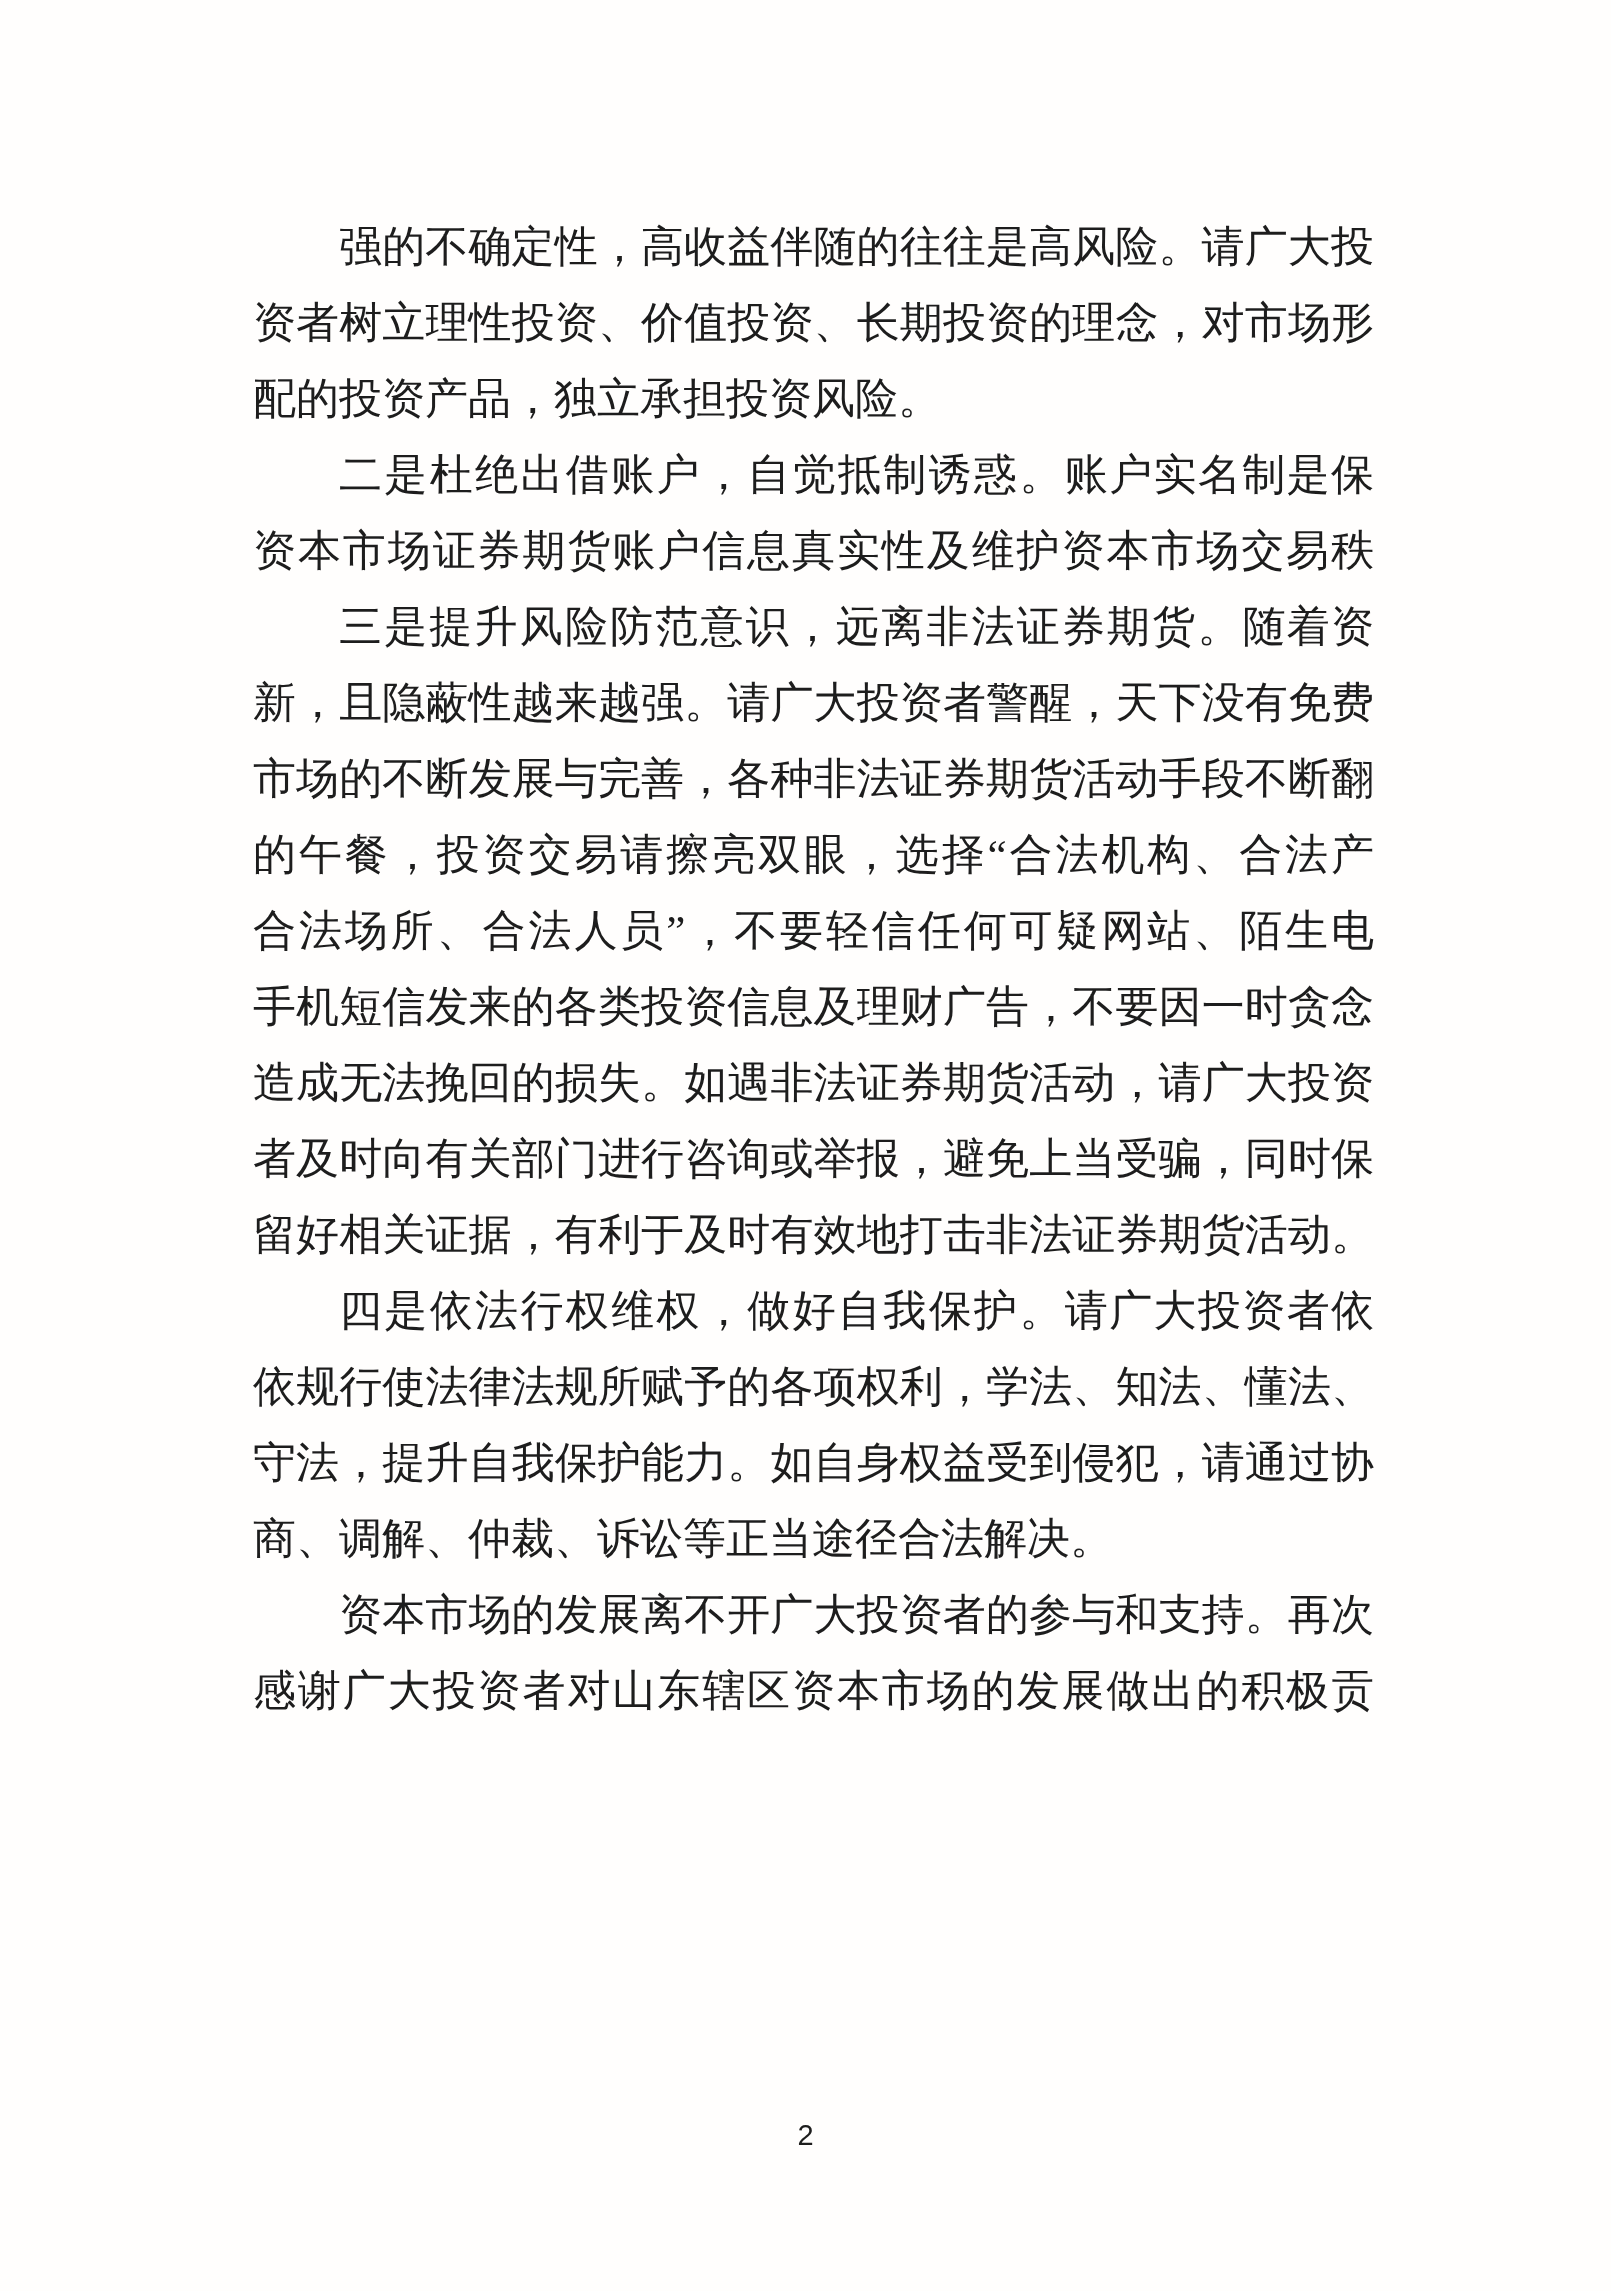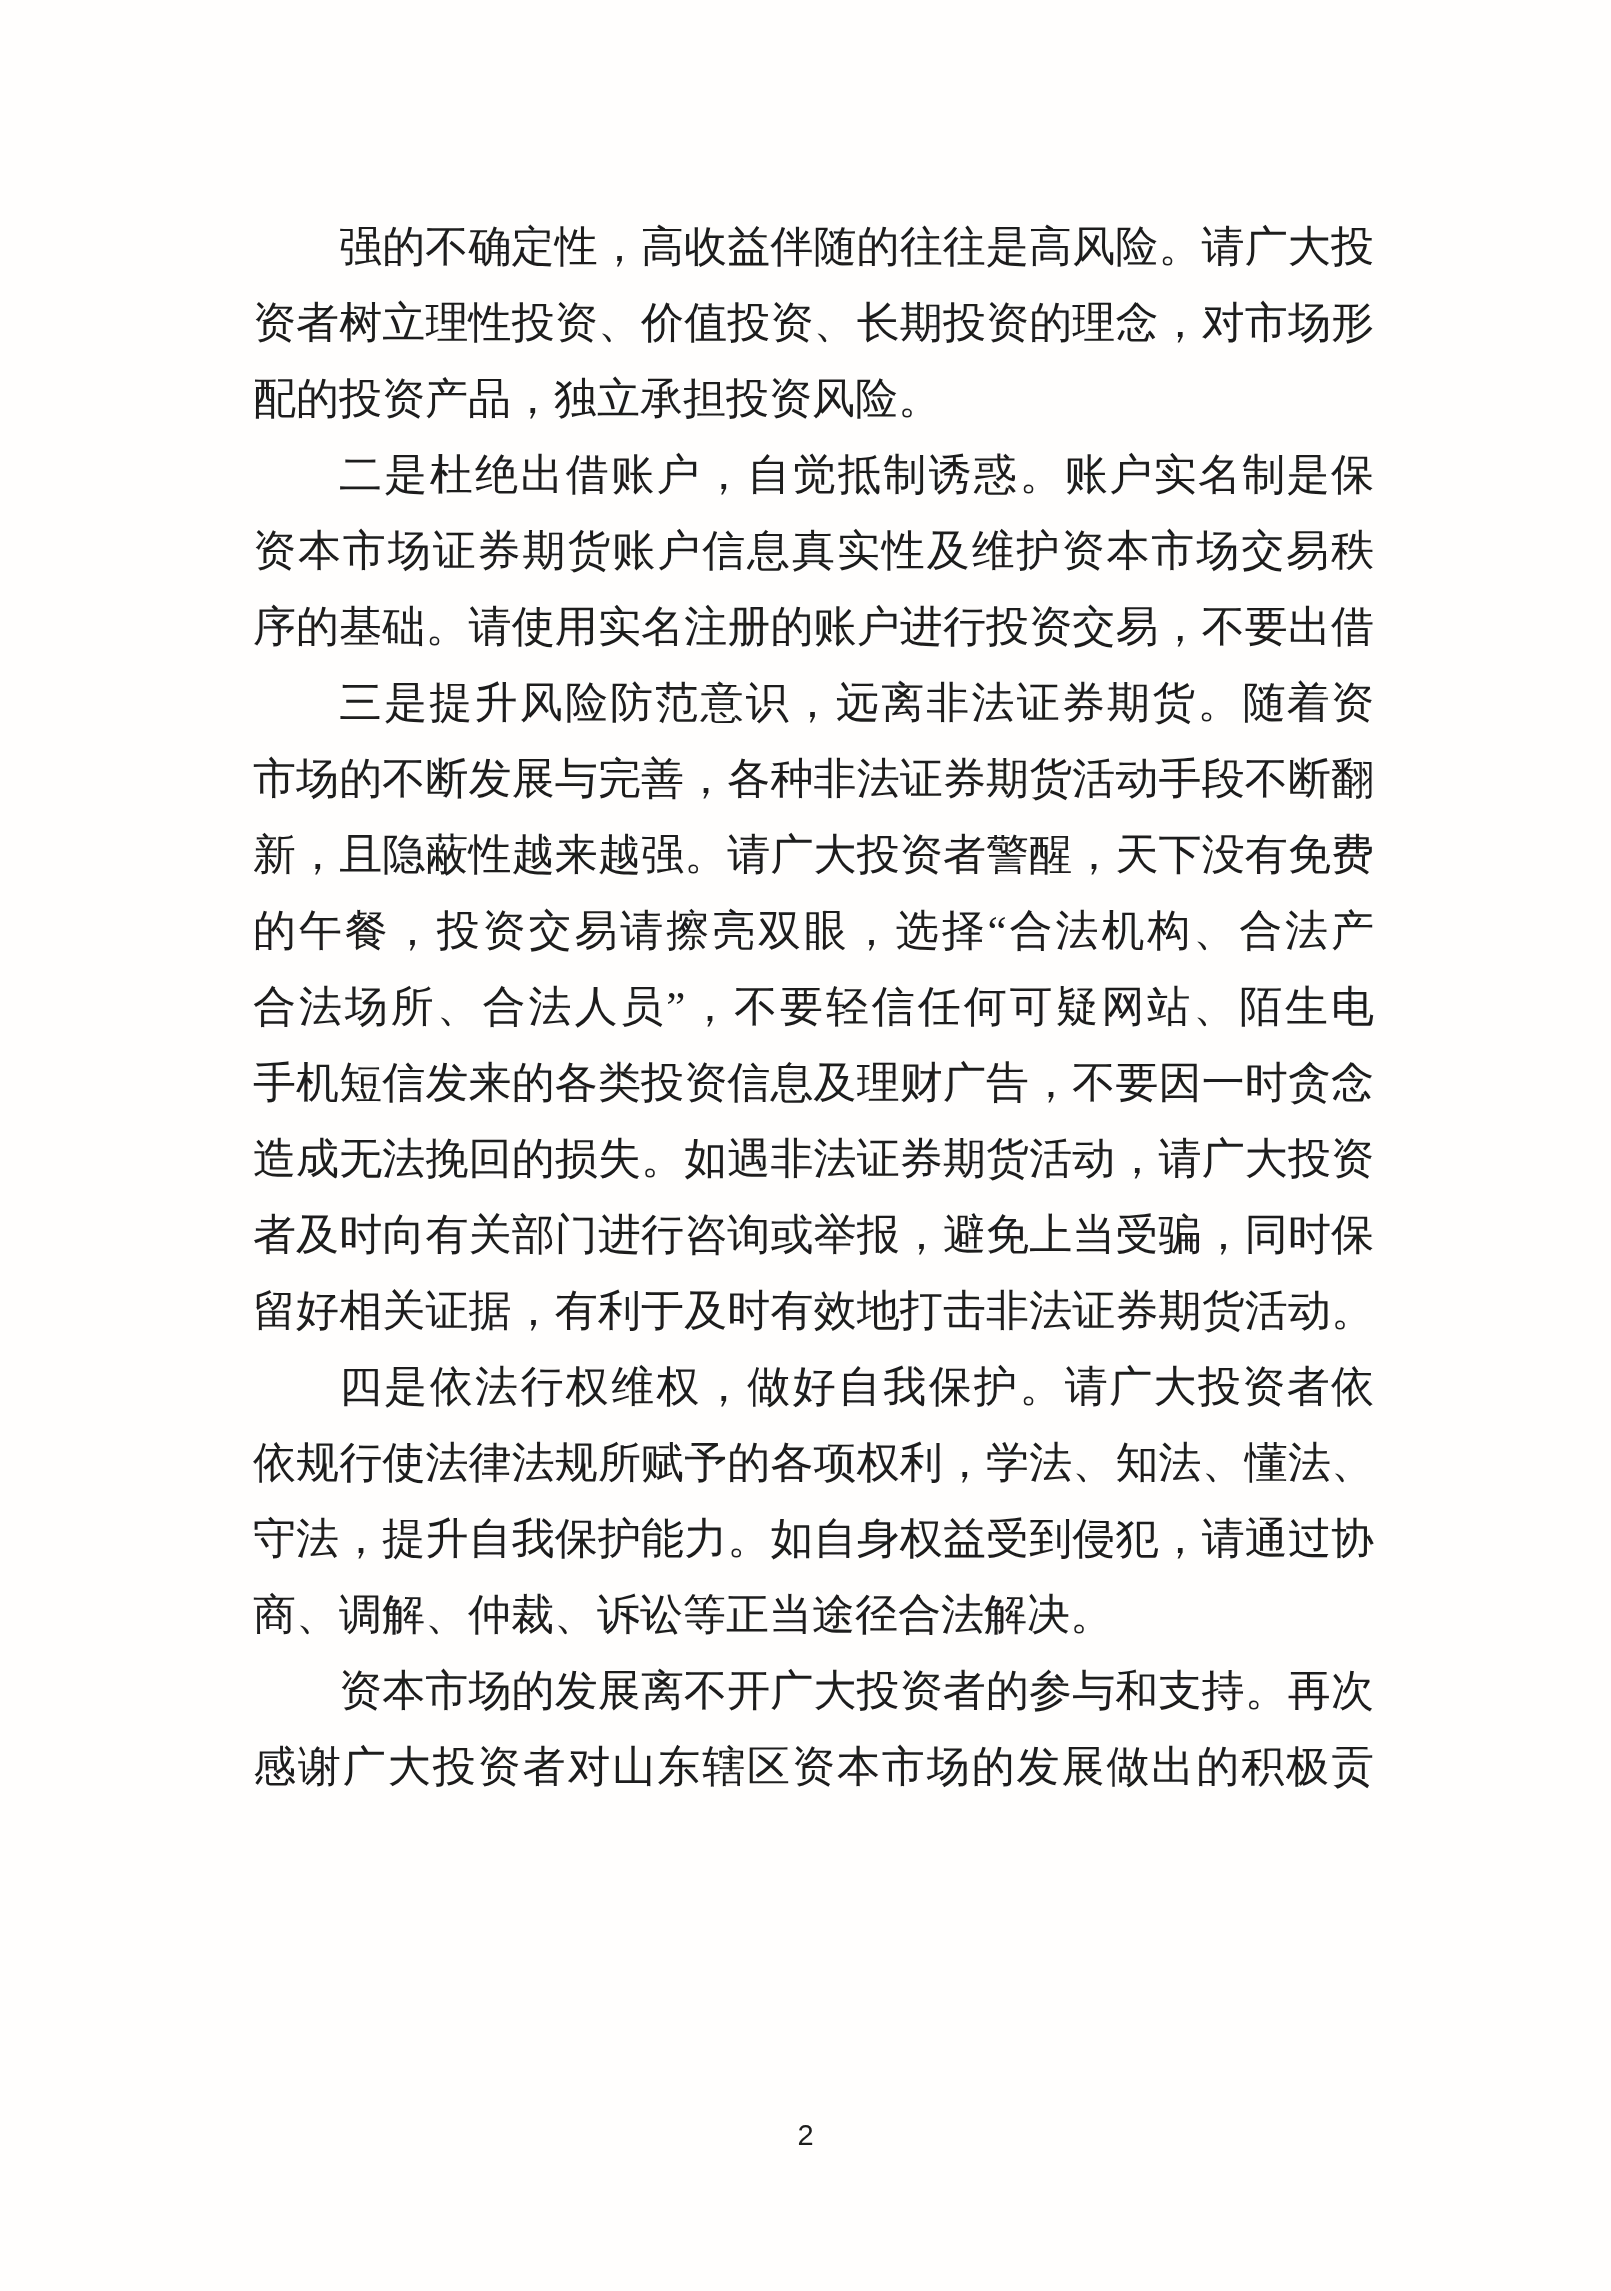--- a/index.html
+++ b/index.html
@@ -57,24 +57,23 @@
 </head>
 <body>
 
 <div class="page">
   <main class="content">
       <div class="line indent"><span class="lead"></span><span class="body-text">强的不确定性，高收益伴随的往往是高风险。请广大投</span></div>
       <div class="line"><span class="lead"></span><span class="body-text">资者树立理性投资、价值投资、长期投资的理念，对市场形</span></div>
       <div class="line no-fill"><span class="lead"></span><span class="body-text">配的投资产品，独立承担投资风险。</span></div>
       <div class="line indent"><span class="lead">二是杜绝出借账户，自觉抵制诱惑。</span><span class="body-text">账户实名制是保障</span></div>
       <div class="line"><span class="lead"></span><span class="body-text">资本市场证券期货账户信息真实性及维护资本市场交易秩</span></div>
-      <div class="line"><span class="lead"></span><span class="body-text">序的基础。请使用实名注册的账户进行投资交易，不要出借</span></div>
       <div class="line indent"><span class="lead">三是提升风险防范意识，远离非法证券期货。</span><span class="body-text">随着资本</span></div>
+      <div class="line"><span class="lead"></span><span class="body-text">新，且隐蔽性越来越强。请广大投资者警醒，天下没有免费</span></div>
       <div class="line"><span class="lead"></span><span class="body-text">市场的不断发展与完善，各种非法证券期货活动手段不断翻</span></div>
-      <div class="line"><span class="lead"></span><span class="body-text">新，且隐蔽性越来越强。请广大投资者警醒，天下没有免费</span></div>
       <div class="line"><span class="lead"></span><span class="body-text">的午餐，投资交易请擦亮双眼，选择“合法机构、合法产品、</span></div>
       <div class="line"><span class="lead"></span><span class="body-text">合法场所、合法人员”，不要轻信任何可疑网站、陌生电话、</span></div>
       <div class="line"><span class="lead"></span><span class="body-text">手机短信发来的各类投资信息及理财广告，不要因一时贪念</span></div>
       <div class="line"><span class="lead"></span><span class="body-text">造成无法挽回的损失。如遇非法证券期货活动，请广大投资</span></div>
       <div class="line"><span class="lead"></span><span class="body-text">者及时向有关部门进行咨询或举报，避免上当受骗，同时保</span></div>
       <div class="line"><span class="lead"></span><span class="body-text">留好相关证据，有利于及时有效地打击非法证券期货活动。</span></div>
       <div class="line indent"><span class="lead">四是依法行权维权，做好自我保护。</span><span class="body-text">请广大投资者依法</span></div>
       <div class="line"><span class="lead"></span><span class="body-text">依规行使法律法规所赋予的各项权利，学法、知法、懂法、</span></div>
       <div class="line"><span class="lead"></span><span class="body-text">守法，提升自我保护能力。如自身权益受到侵犯，请通过协</span></div>
       <div class="line no-fill"><span class="lead"></span><span class="body-text">商、调解、仲裁、诉讼等正当途径合法解决。</span></div>

